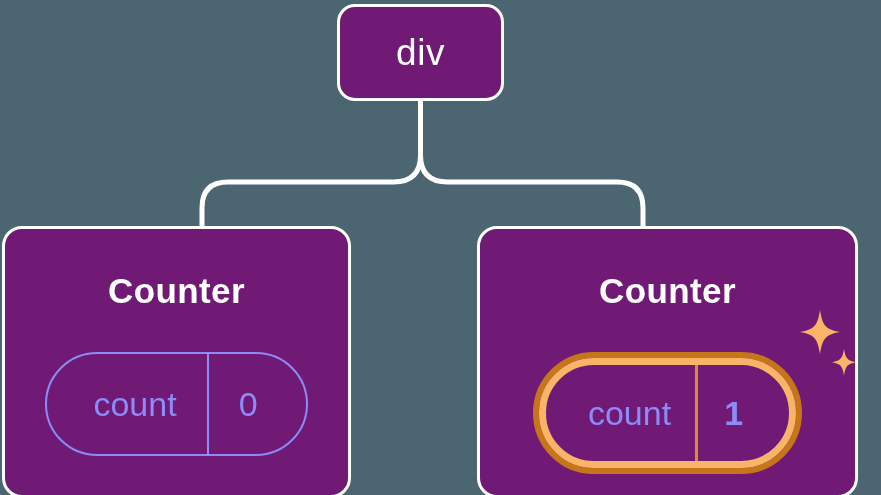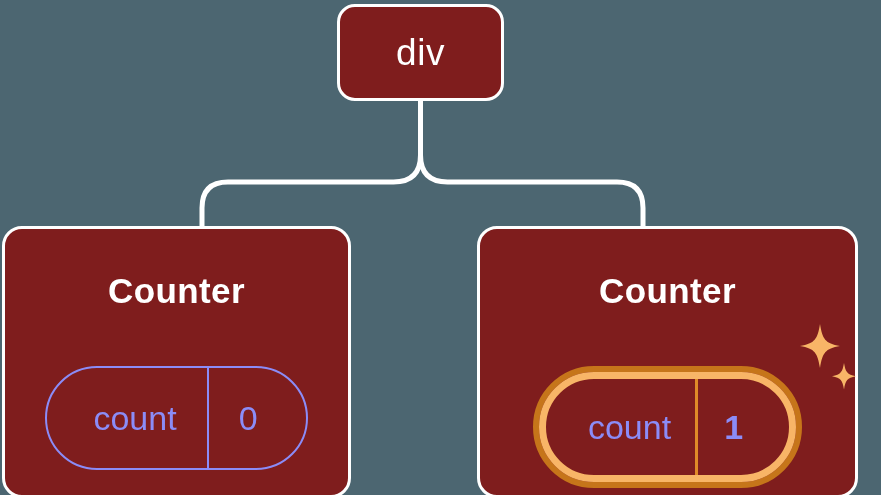--- a/index.html
+++ b/index.html
@@ -23,21 +23,21 @@
     left: 0;
     top: 0;
     width: 881px;
     height: 495px;
     pointer-events: none;
   }
 
   
   .node {
     position: absolute;
-    background: #7f1d1d;
+    background: #701a75;
     border: 3px solid #ffffff;
     border-radius: 18px;
     box-sizing: border-box;
     display: flex;
     flex-direction: column;
     align-items: center;
   }
 
   
   #node-div {
@@ -73,21 +73,21 @@
     color: #ffffff;
     font-size: 35px;
     line-height: 1;
     letter-spacing: 0.4px;
     font-weight: bold;
   }
 
   
   .pill-wrap {
     position: relative;
-    margin-top: 58px;
+    margin-top: 44px;
     display: flex;
     align-items: flex-start;
   }
   .pill {
     display: flex;
     align-items: stretch;
     border-radius: 999px;
     box-sizing: border-box;
     overflow: hidden;
   }

